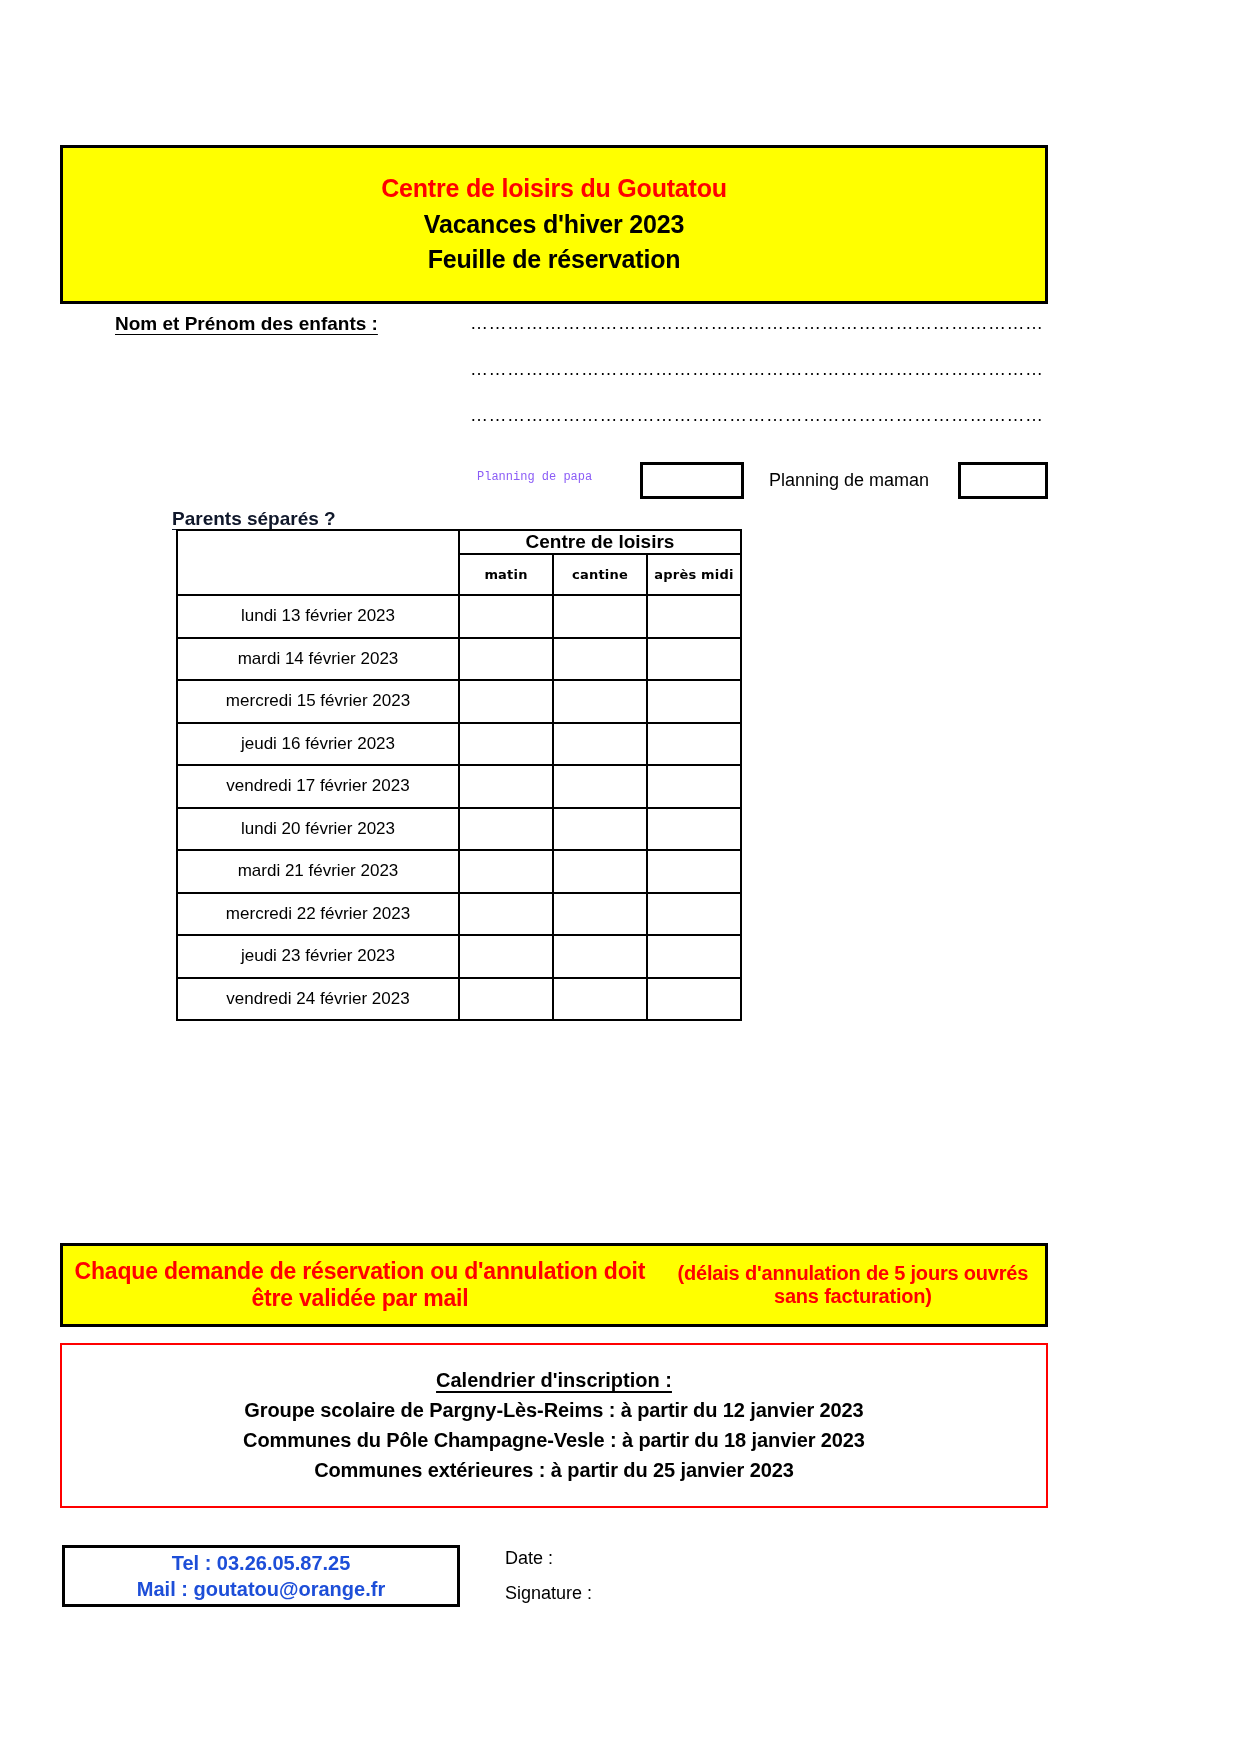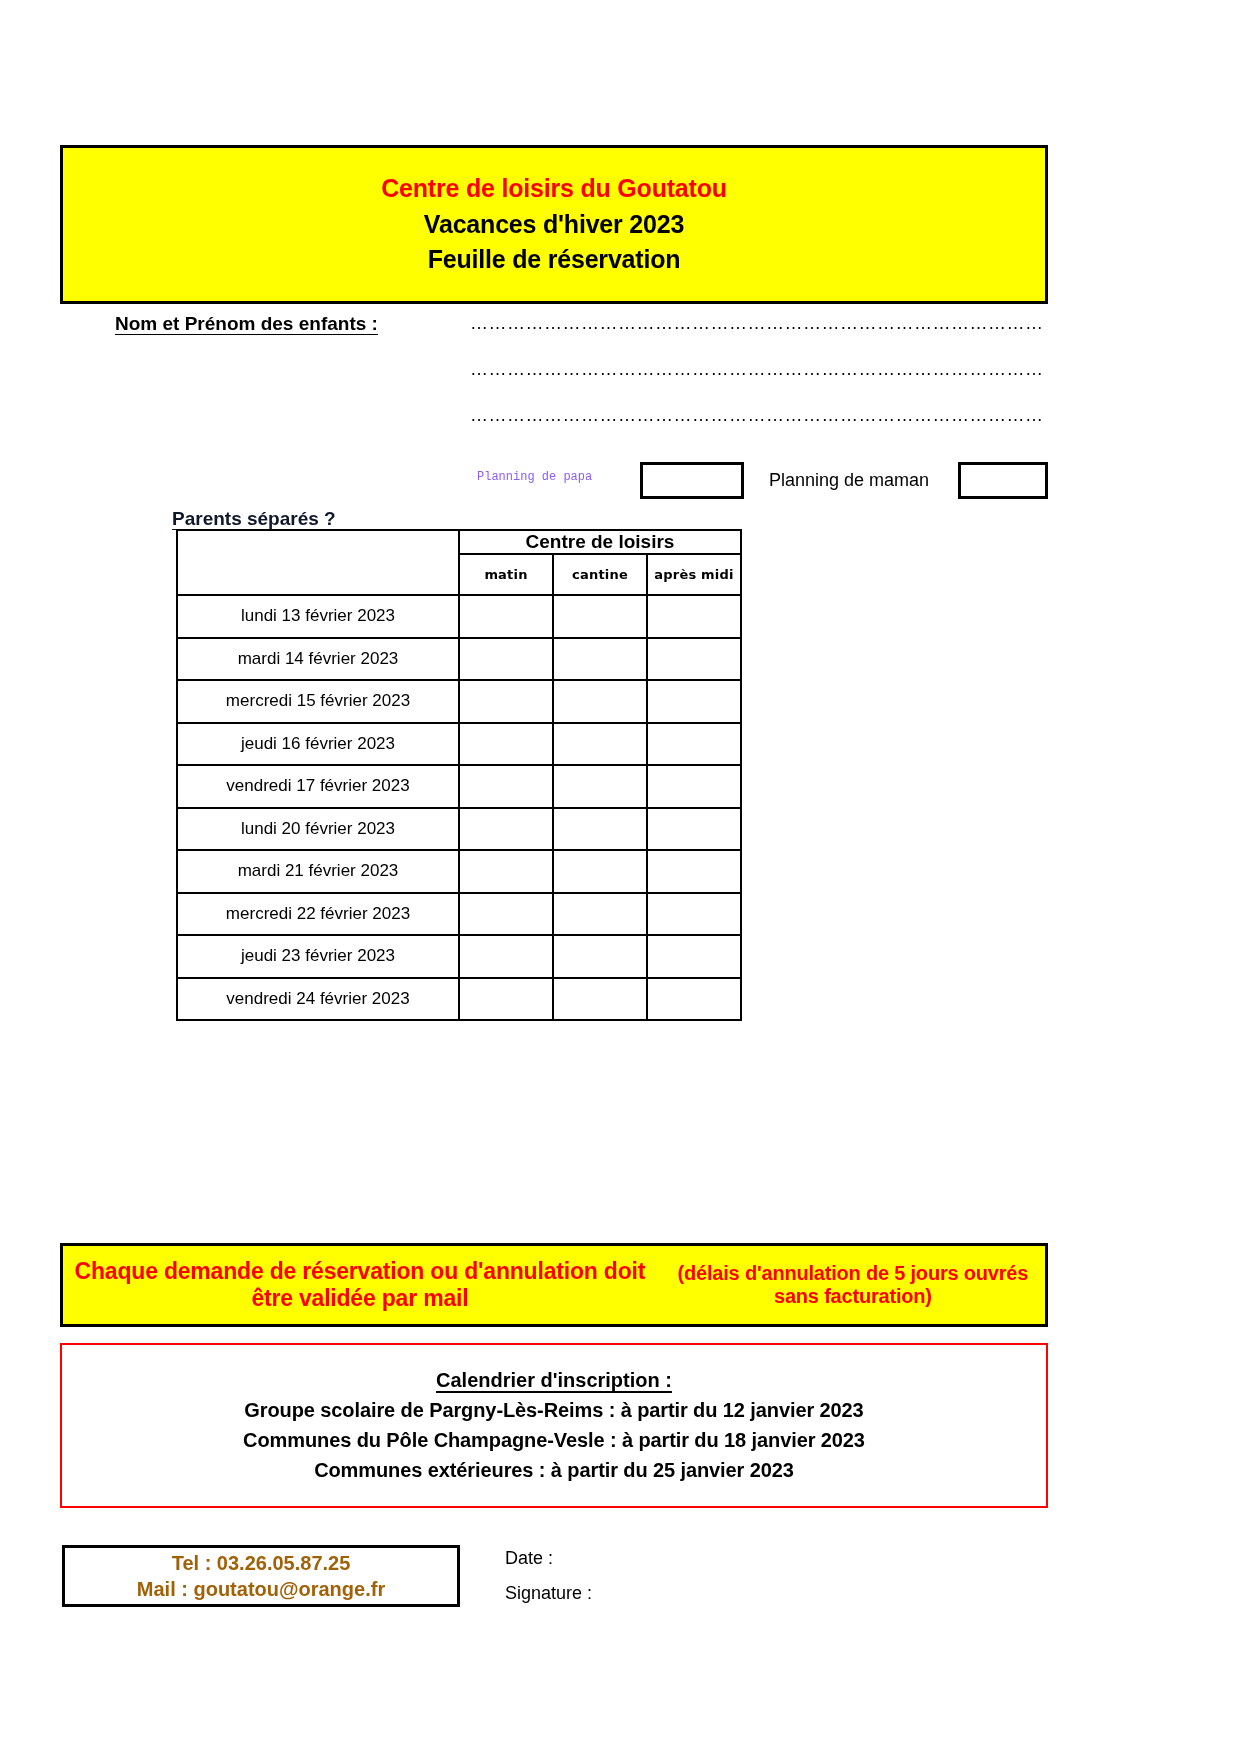--- a/index.html
+++ b/index.html
@@ -244,21 +244,21 @@
     background: #fff;
     display: flex;
     flex-direction: column;
     align-items: center;
     justify-content: center;
     gap: 3px;
   }
   .contact-line {
     font-size: 20px;
     font-weight: bold;
-    color: #a16207;
+    color: #1d4ed8;
     text-align: center;
   }
   .sign-block {
     position: absolute;
     left: 505px;
     top: 1548px;
     width: 300px;
   }
   .sign-line {
     font-size: 18px;

